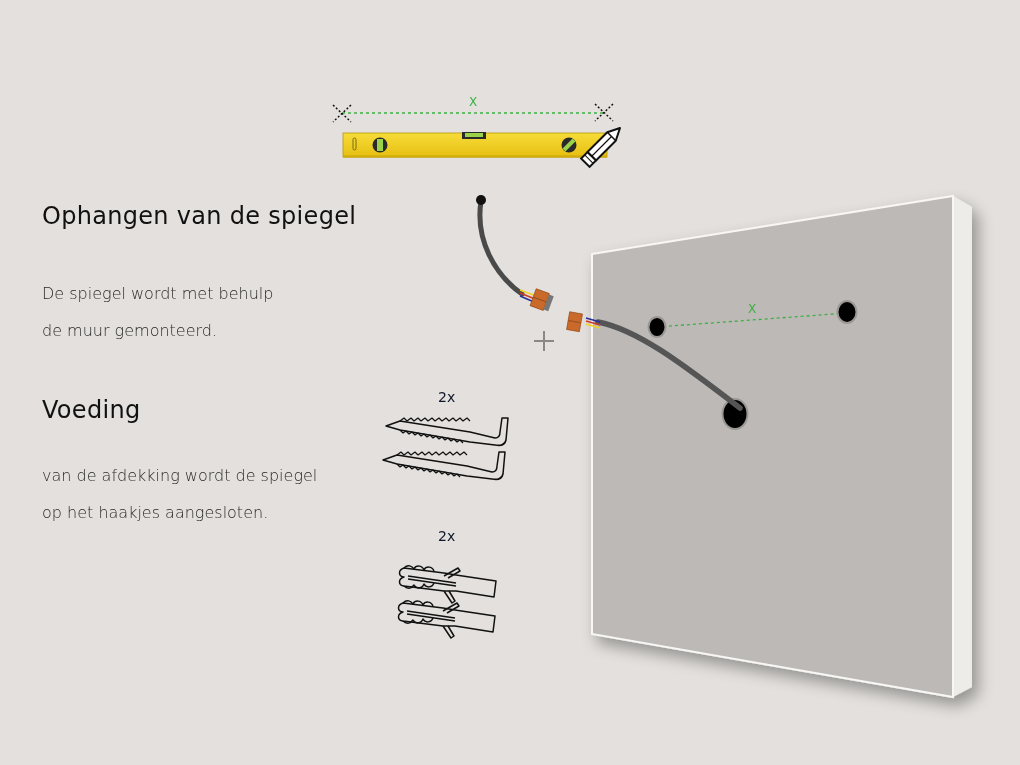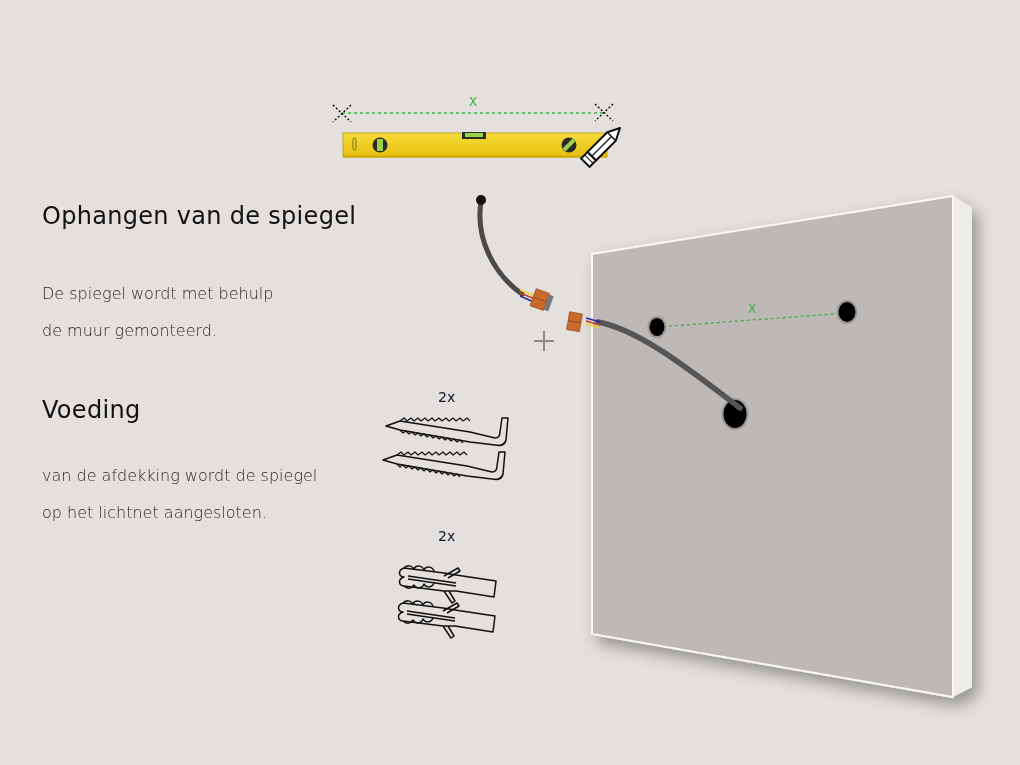--- a/index.html
+++ b/index.html
@@ -43,21 +43,21 @@
 
 <div class="h2" style="top:202px;text-align:center;">Ophangen van de spiegel</div>
 <div class="body-text" style="top:269px;">
   <span>De spiegel wordt met behulp</span>
   <span>de muur gemonteerd.</span>
 </div>
 
 <div class="h2" style="top:396px;">Voeding</div>
 <div class="body-text" style="top:451px;">
   <span>van de afdekking wordt de spiegel</span>
-  <span>op het lichtnet aangesloten.</span>
+  <span>op het haakjes aangesloten.</span>
 </div>
 
 <div class="qty" style="left:438px; top:389px;">2x</div>
 <div class="qty" style="left:438px; top:528px;">2x</div>
 
 <svg class="art" width="1020" height="765" viewBox="0 0 1020 765">
   <defs>
     <filter id="shadow" x="-10%" y="-10%" width="130%" height="130%">
       <feGaussianBlur in="SourceAlpha" stdDeviation="8"></feGaussianBlur>
       <feOffset dx="6" dy="8" result="o"></feOffset>

